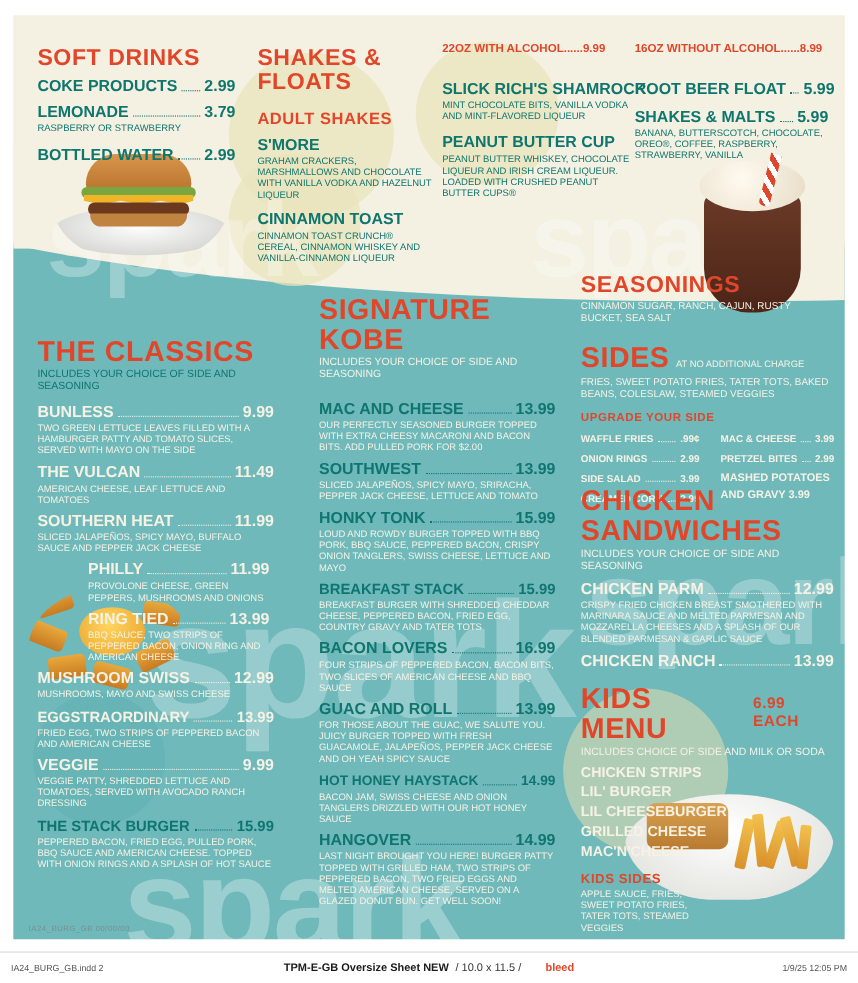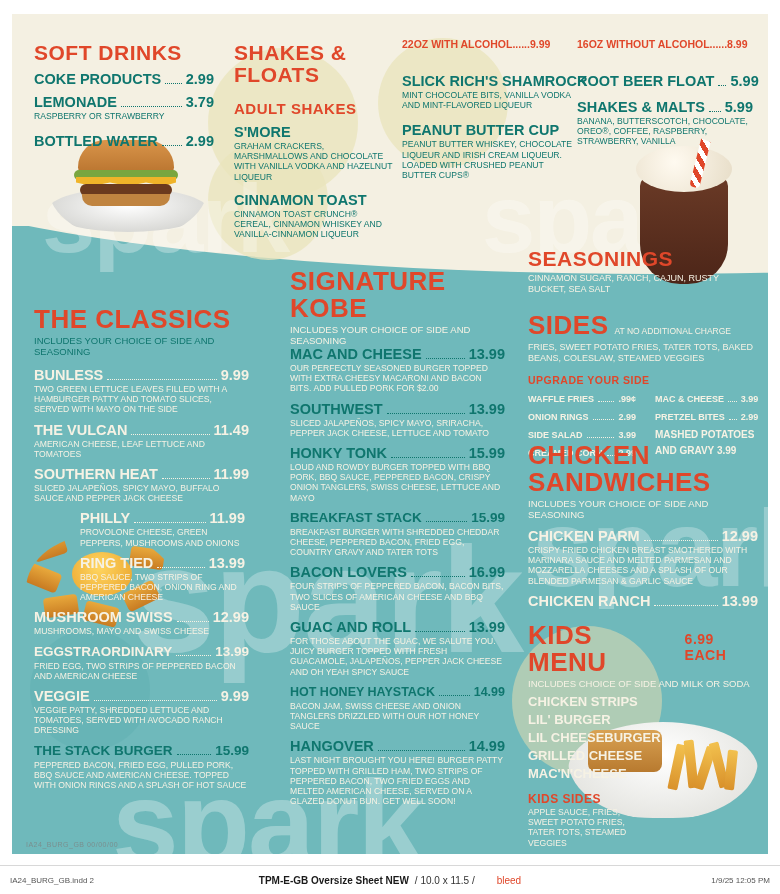--- a/index.html
+++ b/index.html
@@ -73,21 +73,21 @@
   .topbar{font-size:10.5px;font-weight:bold;text-transform:uppercase;color:#e0472a;}
 
   
   #footer{
     position:absolute;left:0;bottom:0;width:780px;height:28px;background:#ffffff;
     border-top:1px solid #d8d8d8;
     display:flex;align-items:center;justify-content:center;gap:6px;
     font-size:10px;color:#333;
   }
   #footer .bold{font-weight:bold;color:#1a1a1a;}
-  #footer .bleed{color:#e0472a;font-weight:normal;padding-left:16px;}
+  #footer .bleed{color:#e0472a;font-weight:bold;padding-left:16px;}
   #footer .left{position:absolute;left:10px;font-size:8px;color:#555;}
   #footer .right{position:absolute;right:10px;font-size:8px;color:#555;}
   .plate-note{position:absolute;left:14px;bottom:6px;font-size:7px;color:#7a8f8f;letter-spacing:.5px;}
 
   
   .photo{position:absolute;border-radius:50%;overflow:hidden;}
   
   #burger-photo{left:36px;top:118px;width:160px;height:108px;}
   #burger-plate{position:absolute;left:0;top:56px;width:160px;height:44px;border-radius:50%;
      background:radial-gradient(ellipse at 50% 40%,#ffffff 0%,#d9d9d6 70%,#b9b9b4 100%);}
@@ -327,21 +327,21 @@
           <span>15.99</span>
         </div>
       <div class="desc cream">PEPPERED BACON, FRIED EGG, PULLED PORK, BBQ SAUCE AND AMERICAN CHEESE. TOPPED WITH ONION RINGS AND A SPLASH OF HOT SAUCE</div>
     </div>
   </div>
 
   <div class="col" style="left:278px;top:254px;width:215px;">
     <div class="hd hd-red hd-xl">SIGNATURE KOBE</div>
     <div class="sub cream" style="margin-top:2px">INCLUDES YOUR CHOICE OF SIDE AND SEASONING</div>
 
-    <div class="item" style="margin-top:0">
+    <div class="item" style="margin-top:18px">
       <div class="item-name red">
           <span>MAC AND CHEESE</span>
           <span class="dots"></span>
           <span>13.99</span>
         </div>
       <div class="desc cream">OUR PERFECTLY SEASONED BURGER TOPPED WITH EXTRA CHEESY MACARONI AND BACON BITS. ADD PULLED PORK FOR $2.00</div>
     </div>
     <div class="item">
       <div class="item-name red">
           <span>SOUTHWEST</span>

